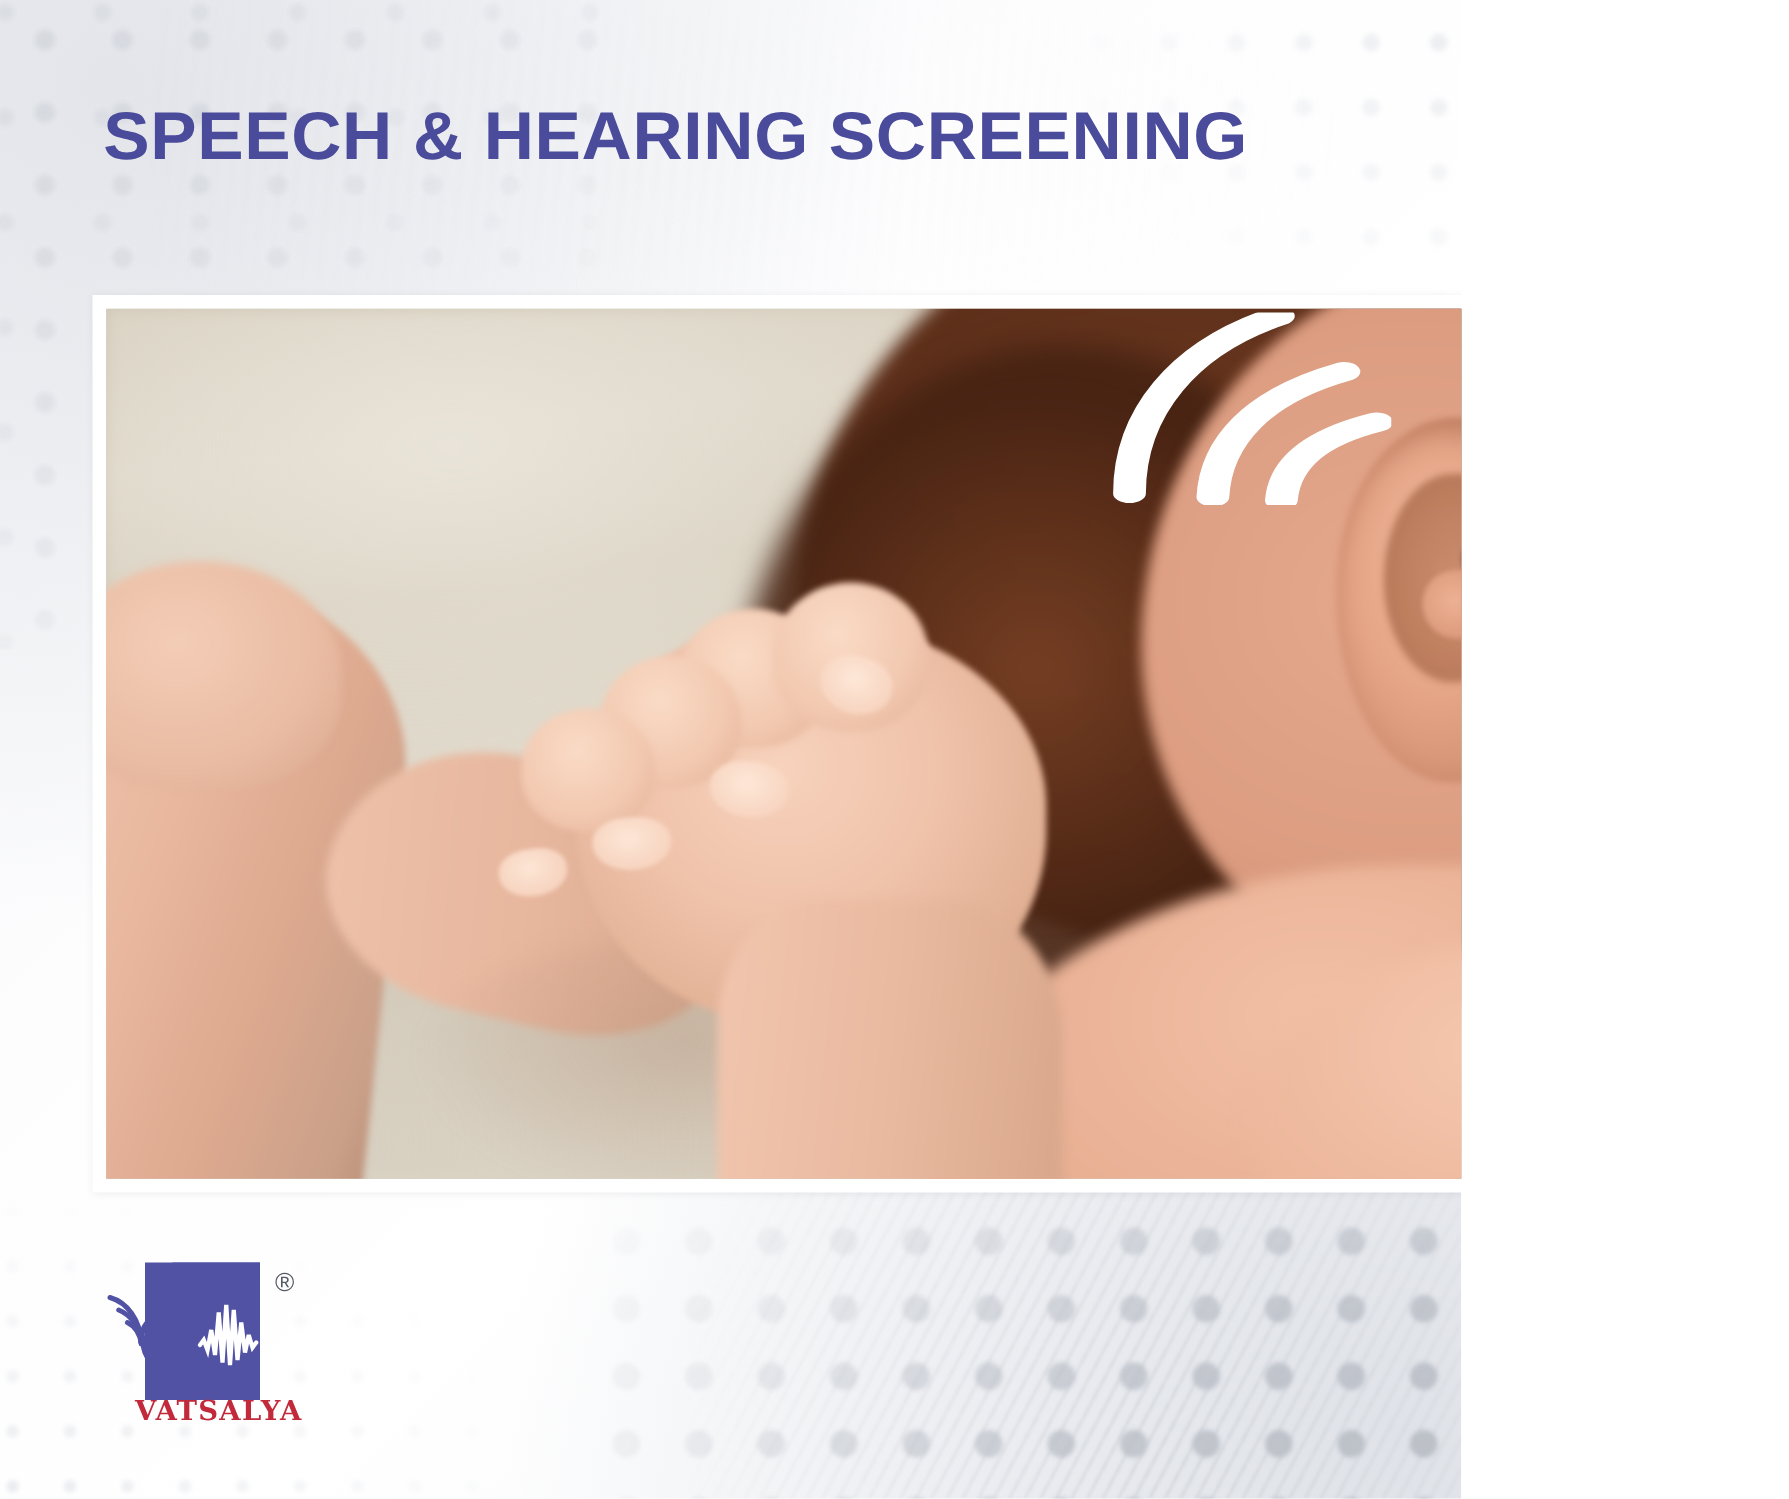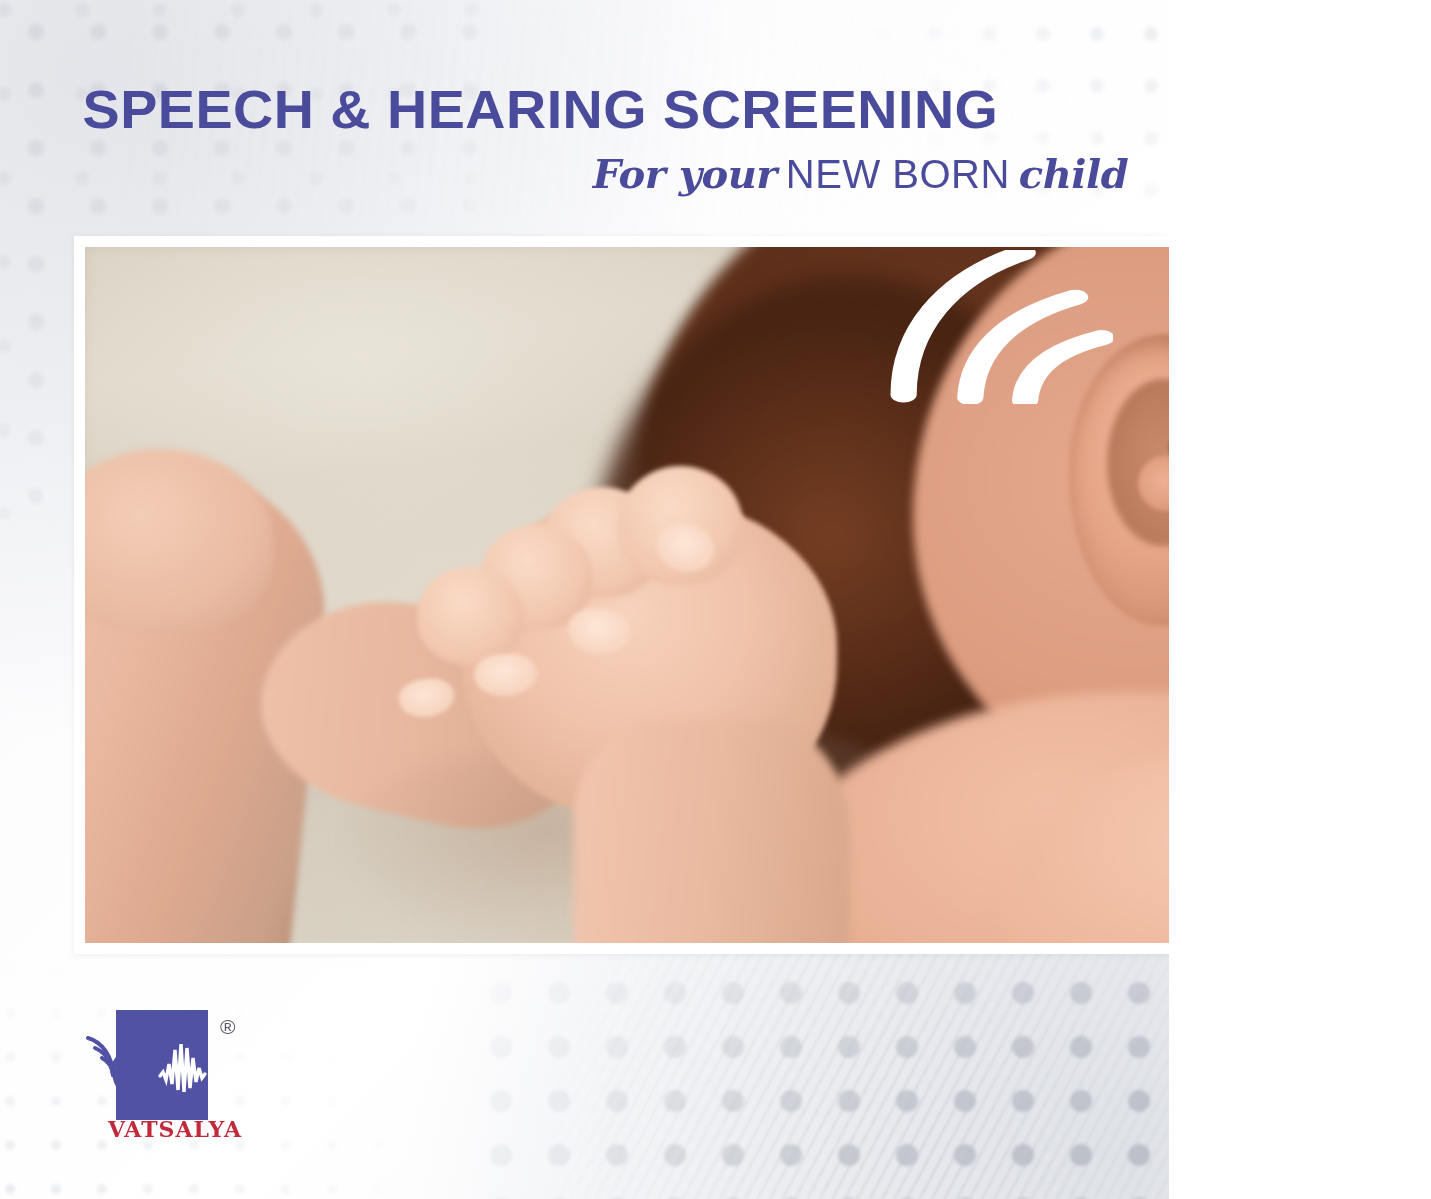--- a/index.html
+++ b/index.html
@@ -401,23 +401,20 @@
   <div class="bg-base"></div>
   <div class="bg-dots-tl"></div>
   <div class="bg-dots-tr"></div>
   <div class="bg-streaks"></div>
   <div class="bg-dots-bl"></div>
   <div class="bg-dots-br"></div>
   <div class="bg-swirl-br"></div>
 
   <div class="headline-wrap">
     <div class="headline-main">SPEECH &amp; HEARING SCREENING</div>
-    <div class="subline">
-      <span class="sub-script">For your</span><span class="sub-caps">NEW BORN</span><span class="sub-script">child</span>
-    </div>
   </div>
 
   <div class="photo-card">
     <div class="photo">
       <div class="blanket"></div>
       <div class="blanket-soft"></div>
 
       <div class="head-hair"></div>
       <div class="head-hair2"></div>
       <div class="head-skin"></div>

